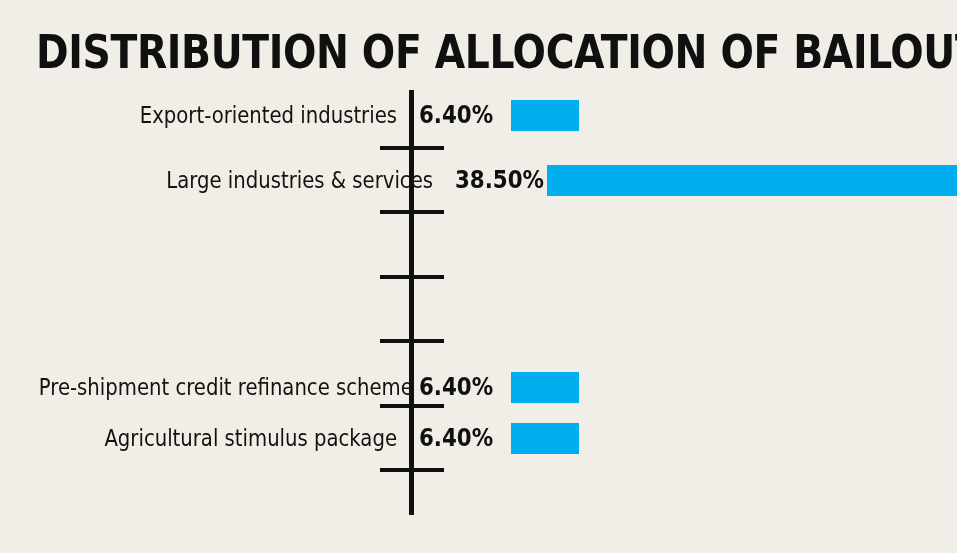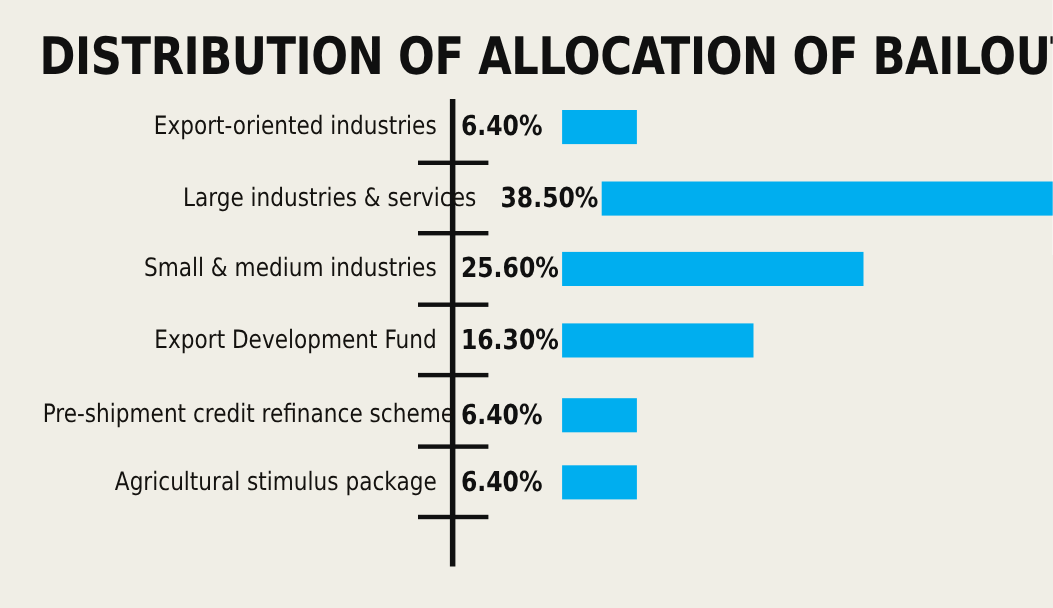--- a/index.html
+++ b/index.html
@@ -134,33 +134,23 @@
         <div class="row-value">6.40%</div>
         <div class="bar" style="width: 68px; top: 17px; background: rgb(0, 174, 239);"></div>
       </div>
       <div class="row-tick" style="top: 63px; background: rgb(16, 16, 16);"></div>
       <div class="row" style="top: 64.5px; margin-left: 36px;">
         <div class="row-label">Large industries &amp; services</div>
         <div class="row-value">38.50%</div>
         <div class="bar" style="width: 412px; top: 17px; background: rgb(0, 174, 239);"></div>
       </div>
       <div class="row-tick" style="top: 127px; background: rgb(16, 16, 16);"></div>
-      <div class="row" style="top: 129px;">
-        <div class="row-label">Small &amp; medium industries</div>
-        <div class="row-value">25.60%</div>
-        <div class="bar" style="width: 274px; top: 17px; background: rgb(0, 174, 239);"></div>
-      </div>
       <div class="row-tick" style="top: 192px; background: rgb(16, 16, 16);"></div>
-      <div class="row" style="top: 193.5px;">
-        <div class="row-label">Export Development Fund</div>
-        <div class="row-value">16.30%</div>
-        <div class="bar" style="width: 174px; top: 17px; background: rgb(0, 174, 239);"></div>
-      </div>
       <div class="row-tick" style="top: 256px; background: rgb(16, 16, 16);"></div>
-      <div class="row" style="top: 262px;">
+      <div class="row" style="top: 272px;">
         <div class="row-label">Pre-shipment credit refinance scheme</div>
         <div class="row-value">6.40%</div>
         <div class="bar" style="width: 68px; top: 17px; background: rgb(0, 174, 239);"></div>
       </div>
       <div class="row-tick" style="top: 321px; background: rgb(16, 16, 16);"></div>
       <div class="row" style="top: 322.5px; text-decoration: underline;">
         <div class="row-label">Agricultural stimulus package</div>
         <div class="row-value">6.40%</div>
         <div class="bar" style="width: 68px; top: 17px; background: rgb(0, 174, 239);"></div>
       </div>

